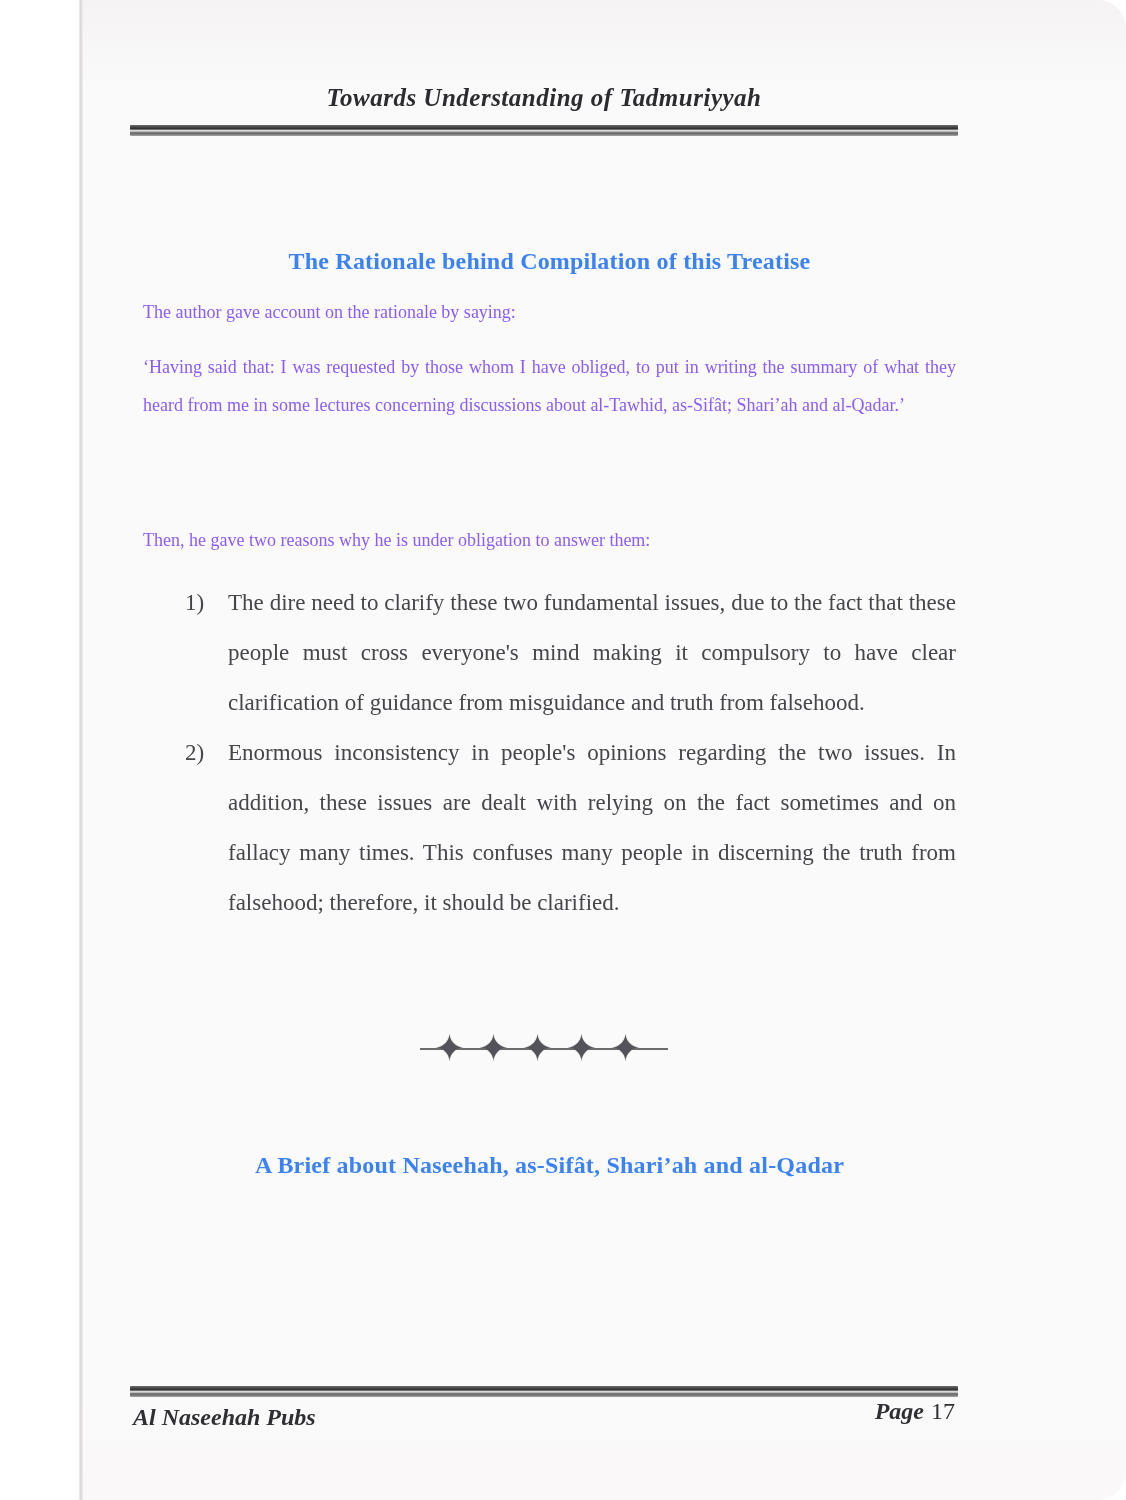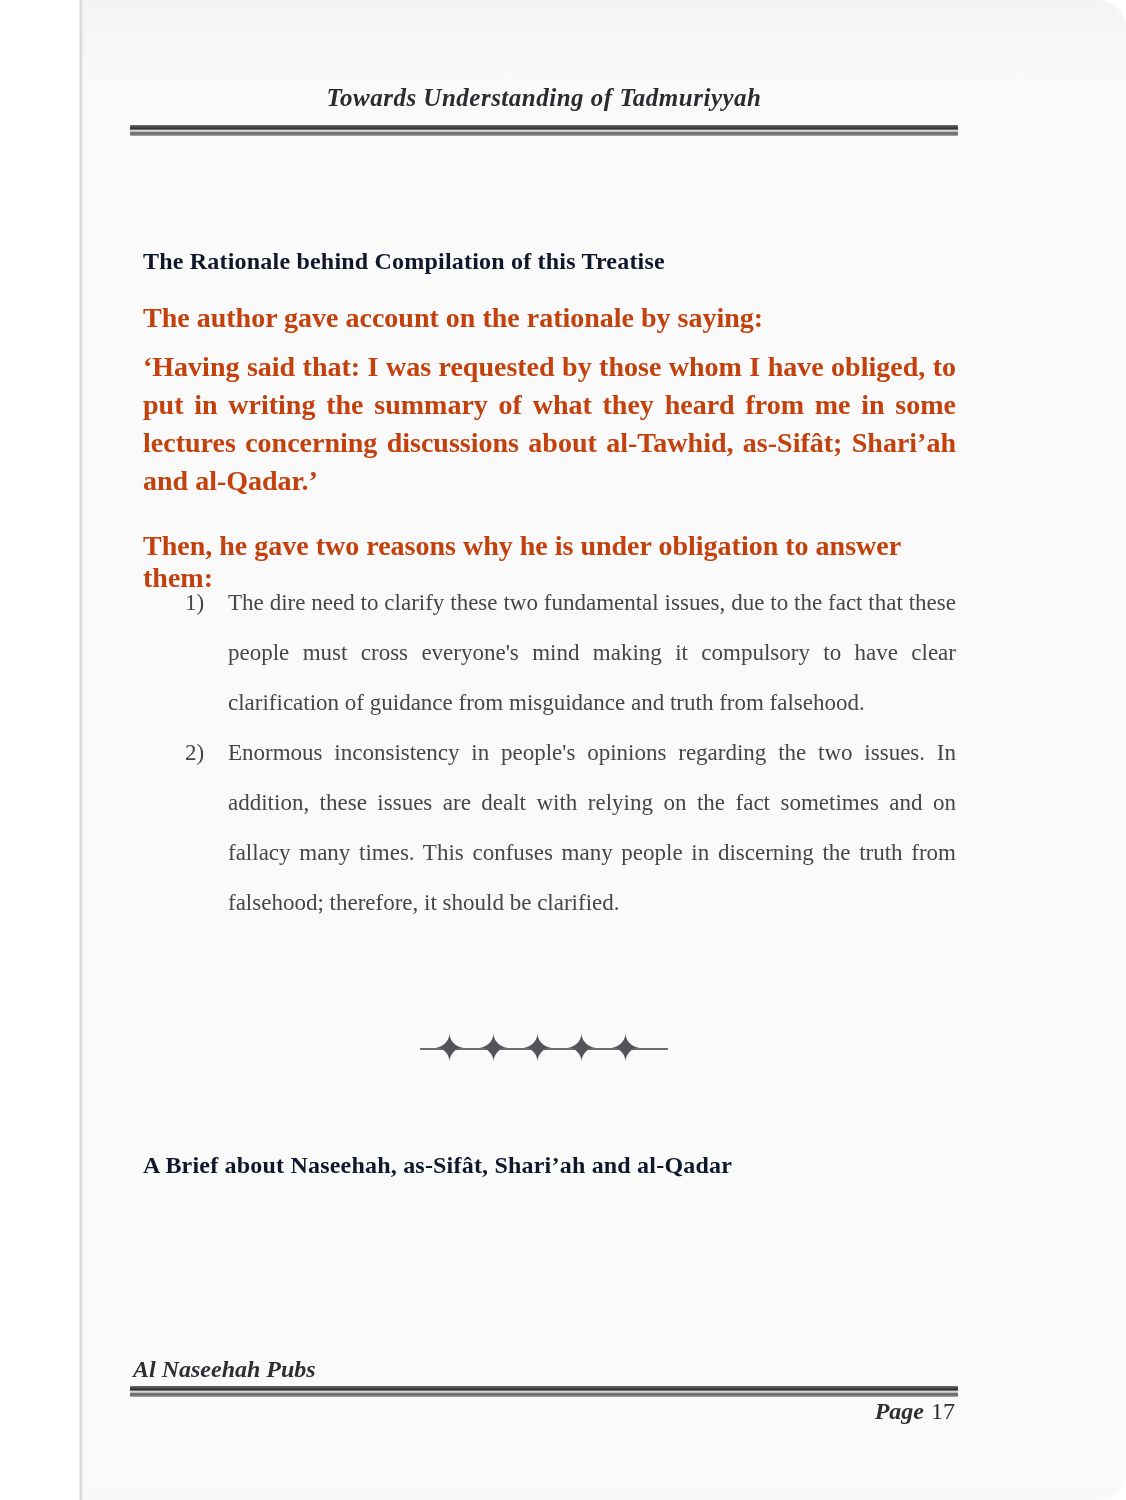--- a/index.html
+++ b/index.html
@@ -29,28 +29,29 @@
   }
   .metal-rule {
     position:absolute; left:130px; width:828px; height:11px;
     background:linear-gradient(180deg, #6a6a6a 0%, #2d2d2d 35%, #f0efef 52%, #5f5f5f 72%, #a5a3a4 100%);
     border-radius:1px;
   }
   .header-rule { top:125px; }
   .footer-rule { top:1386px; }
   .section-heading {
     position:absolute; left:143px; width:813px;
-    font-weight:bold; font-size:24px; color:#0f172a;
+    font-weight:bold; font-size:24px; color:#3b82f6;
     letter-spacing:0.2px;
+    text-align:center;
   }
   .sec1-heading { top:248px; }
   .sec2-heading { top:1152px; }
   .body-text {
     position:absolute; left:143px; width:813px;
-    font-size:28px; color:#c2410c;font-weight:bold;
+    font-size:18px; color:#8b5cf6;
   }
   .intro-line { top:302px; }
   .quote-para { top:348px; line-height:38px; text-align:justify; }
   .reasons-intro { top:530px; }
   .reasons-list {
     position:absolute; top:578px; left:185px; width:771px;
     font-size:23px; color:#46464a;
   }
   .reason-item { display:flex; line-height:50px; }
   .reason-num { flex:none; width:43px; }
@@ -65,21 +66,21 @@
   }
   .ornament-glyphs {
     position:relative;
     font-family:"DejaVu Sans", sans-serif;
     font-size:37px; line-height:50px; color:#55535a;
     letter-spacing:13px;
     text-shadow:0 0 1px #8a888e;
   }
   .sec2-body { top:1205px; line-height:50px; text-align:justify; left:143px; width:813px; }
   .footer-left {
-    position:absolute; top:1356px; left:133px;
+    position:absolute; top:1404px; left:133px;
     font-style:italic; font-weight:bold; font-size:24px; color:#2f2f33;
   }
   .footer-right {
     position:absolute; top:1398px; right:171px;
     font-size:24px; color:#2f2f33;
   }
   .footer-right .page-word { font-style:italic; font-weight:bold; }
   .footer-right .page-num { font-style:normal; font-weight:normal; margin-left:7px; }
 </style>
 </head>

